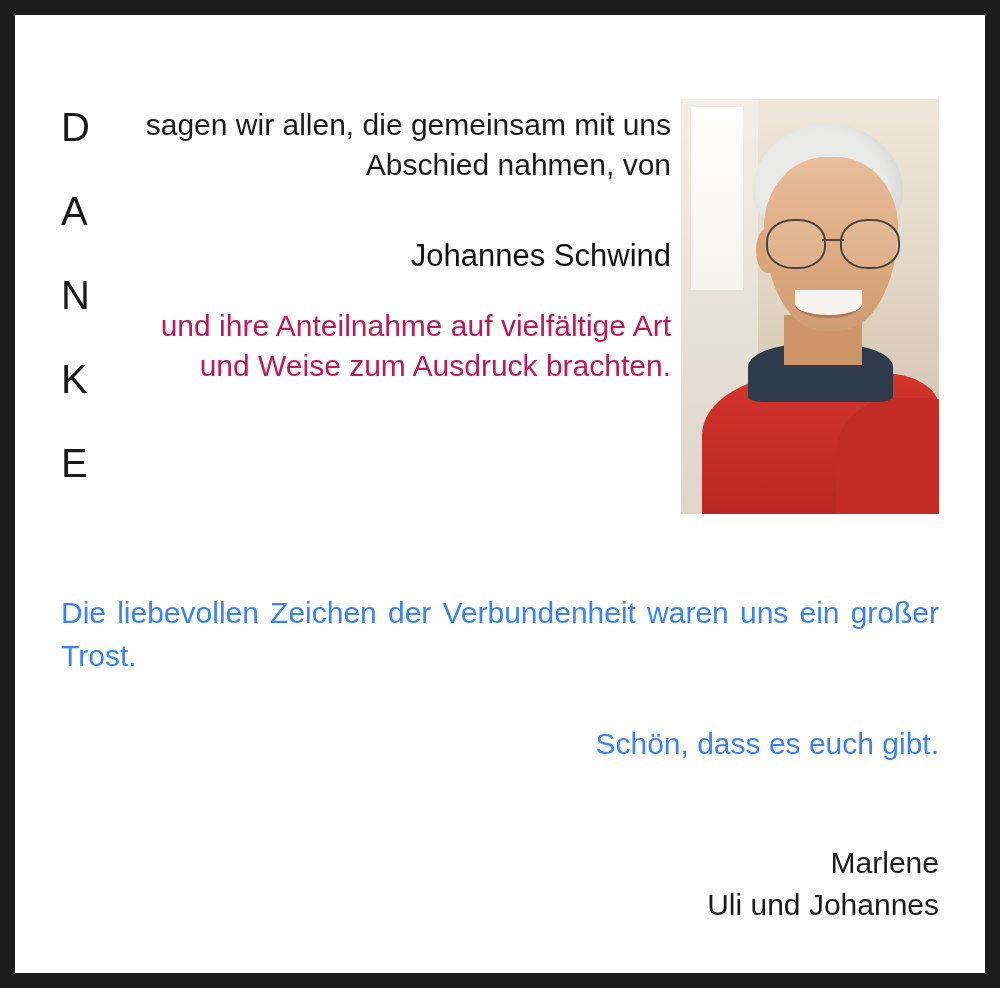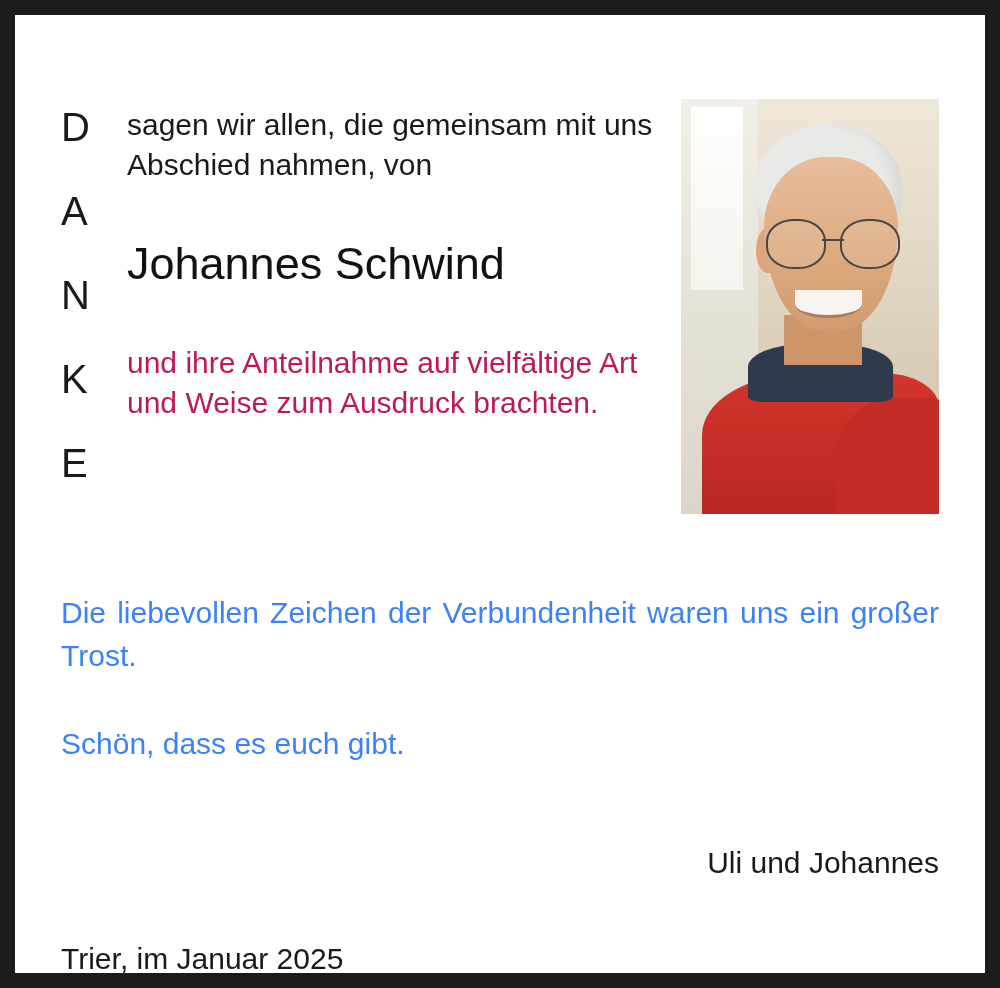--- a/index.html
+++ b/index.html
@@ -54,36 +54,36 @@
   }
   .acrostic .letter {
     font-size: 40px;
     line-height: 1;
     font-weight: 400;
     color: #1a1a1a;
     letter-spacing: 0.5px;
   }
   .center-col {
     flex: 1 1 auto;
-    text-align: left;
+    text-align: right;
     padding-top: 50px;
     padding-right: 10px;
     padding-left: 4px;
   }
   .intro {
     font-size: 30px;
     line-height: 1.33;
     color: #1a1a1a;
   }
   .deceased-name {
-    font-size: 45px;
+    font-size: 31px;
     line-height: 1.2;
     color: #111111;
     margin-top: 52px;
-    margin-bottom: 52px;
+    margin-bottom: 32px;
     white-space: nowrap;
   }
   .closing {
     font-size: 30px;
     line-height: 1.33;
     color: #be185d;
   }
   .photo-col {
     flex: 0 0 258px;
     width: 258px;
@@ -214,21 +214,21 @@
   .body-block {
     margin-top: 78px;
   }
   .para {
     font-size: 30px;
     line-height: 1.42;
     color: #3b82f6;
     text-align: justify;
   }
   .para.no-justify {
-    text-align: left;
+    text-align: right;
   }
   .para + .para {
     margin-top: 46px;
   }
   .signoff {
     margin-top: 76px;
     text-align: right;
     font-size: 30px;
     line-height: 1.42;
     color: #1a1a1a;
@@ -285,20 +285,21 @@
         </div>
 
       </div>
 
       <div class="body-block">
         <div class="para">Die liebevollen Zeichen der Verbundenheit waren uns ein großer Trost.</div>
         <div class="para no-justify">Schön, dass es euch gibt.</div>
       </div>
 
       <div class="signoff">
+        <div>Marlene</div>
         <div>Uli und Johannes</div>
       </div>
 
       <div class="place-date">Trier, im Januar 2025</div>
 
     </div>
   </div>
 </div>
 
 </body></html>

